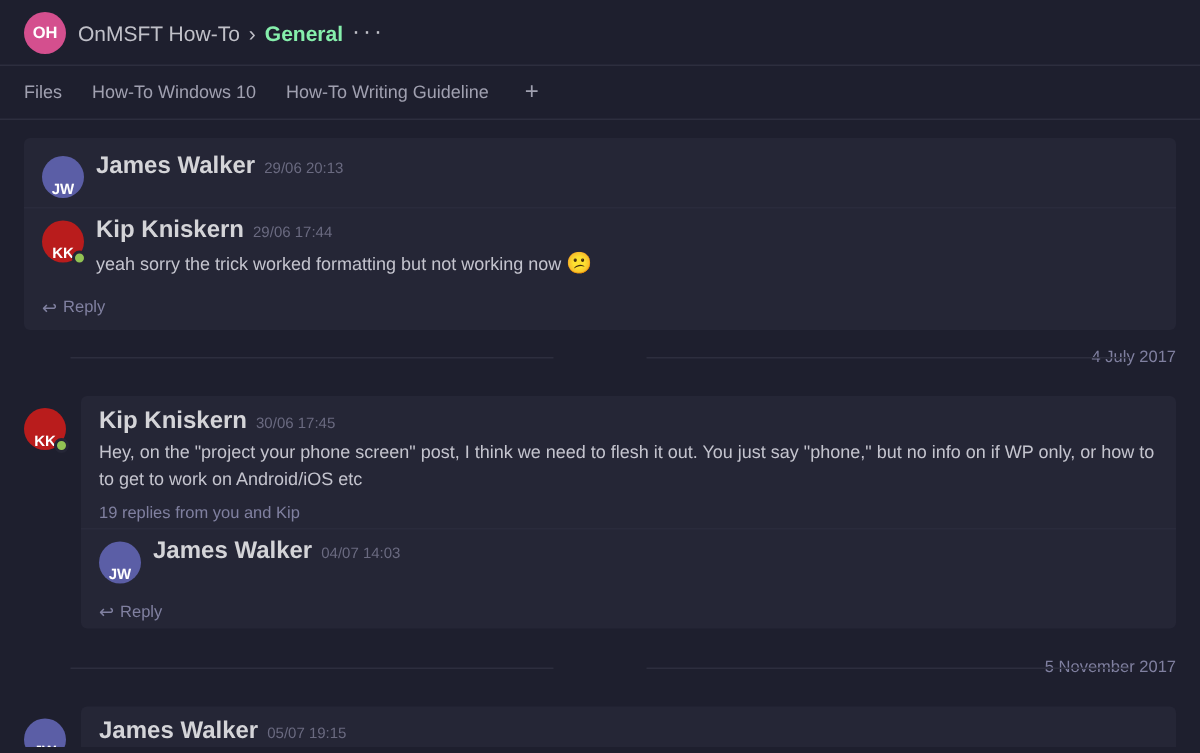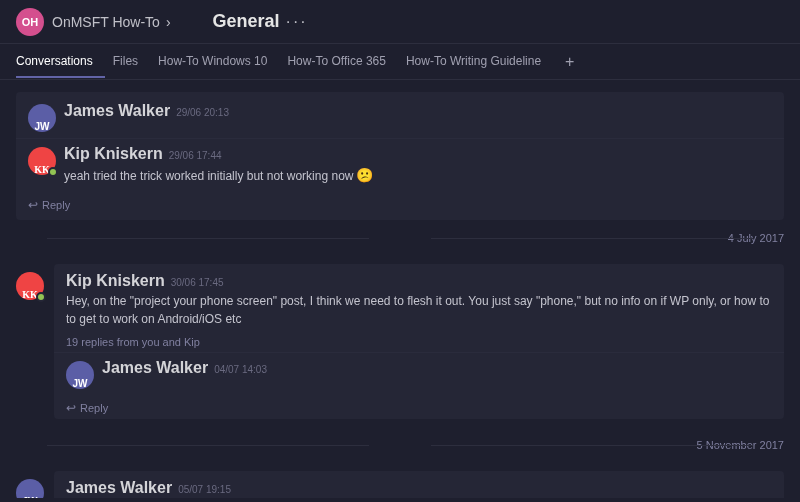--- a/index.html
+++ b/index.html
@@ -40,25 +40,24 @@
       color: #c0c0c8;
       font-size: 14px;
       margin-right: 6px;
     }
     .header-arrow {
       color: #c0c0c8;
       margin-right: 6px;
       font-size: 14px;
     }
     .header-channel {
-      color: #e5e5e5;
-      font-size: 18px;
+      color: #86efac;
+      font-size: 14px;
       font-weight: 600;
       margin-right: 6px;
-      margin-left: 36px;
     }
     .header-dots {
       color: #c0c0c8;
       font-size: 16px;
       letter-spacing: 2px;
     }
 
     
     .tabs {
       display: flex;
@@ -141,21 +140,21 @@
       justify-content: center;
       font-size: 10px;
       font-weight: bold;
       color: white;
       flex-shrink: 0;
       margin-right: 8px;
       margin-top: 2px;
       position: relative;
     }
     .avatar-jw { background-color: #5b5ea6; }
-    .avatar-kk { background-color: #ef4444; font-family: Liberation Serif, serif; }
+    .avatar-kk { background-color: #b91c1c; }
     .avatar-badge {
       position: absolute;
       bottom: -2px;
       right: -2px;
       width: 10px;
       height: 10px;
       border-radius: 50%;
       background-color: #92c353;
       border: 2px solid #252636;
     }
@@ -235,31 +234,25 @@
   <div class="header-avatar">
     <span>OH</span>
   </div>
   <span class="header-team">OnMSFT How-To</span>
   <span class="header-arrow">›</span>
   <span class="header-channel">General</span>
   <span class="header-dots">···</span>
 </div>
 
 <div class="tabs">
-  <div class="tab active">
-    <span>Conversations</span>
-  </div>
   <div class="tab">
     <span>Files</span>
   </div>
   <div class="tab">
     <span>How-To Windows 10</span>
-  </div>
-  <div class="tab">
-    <span>How-To Office 365</span>
   </div>
   <div class="tab">
     <span>How-To Writing Guideline</span>
   </div>
   <div class="tab-add">+</div>
 </div>
 
 <div class="content">
 
   <div class="thread-block">
@@ -280,21 +273,21 @@
       <div class="message-avatar avatar-kk">
         <span>KK</span>
         <div class="avatar-badge"></div>
       </div>
       <div class="message-body">
         <div class="message-header">
           <span class="message-author">Kip Kniskern</span>
           <span class="message-time">29/06 17:44</span>
         </div>
         <div class="message-text">
-          <span>yeah tried the trick worked initially but not working now</span>
+          <span>yeah sorry the trick worked formatting but not working now</span>
           <span class="emoji"> 😕</span>
         </div>
       </div>
     </div>
 
     <div class="reply-btn">
       <span class="reply-icon">↩</span>
       <span>Reply</span>
     </div>
   </div>

